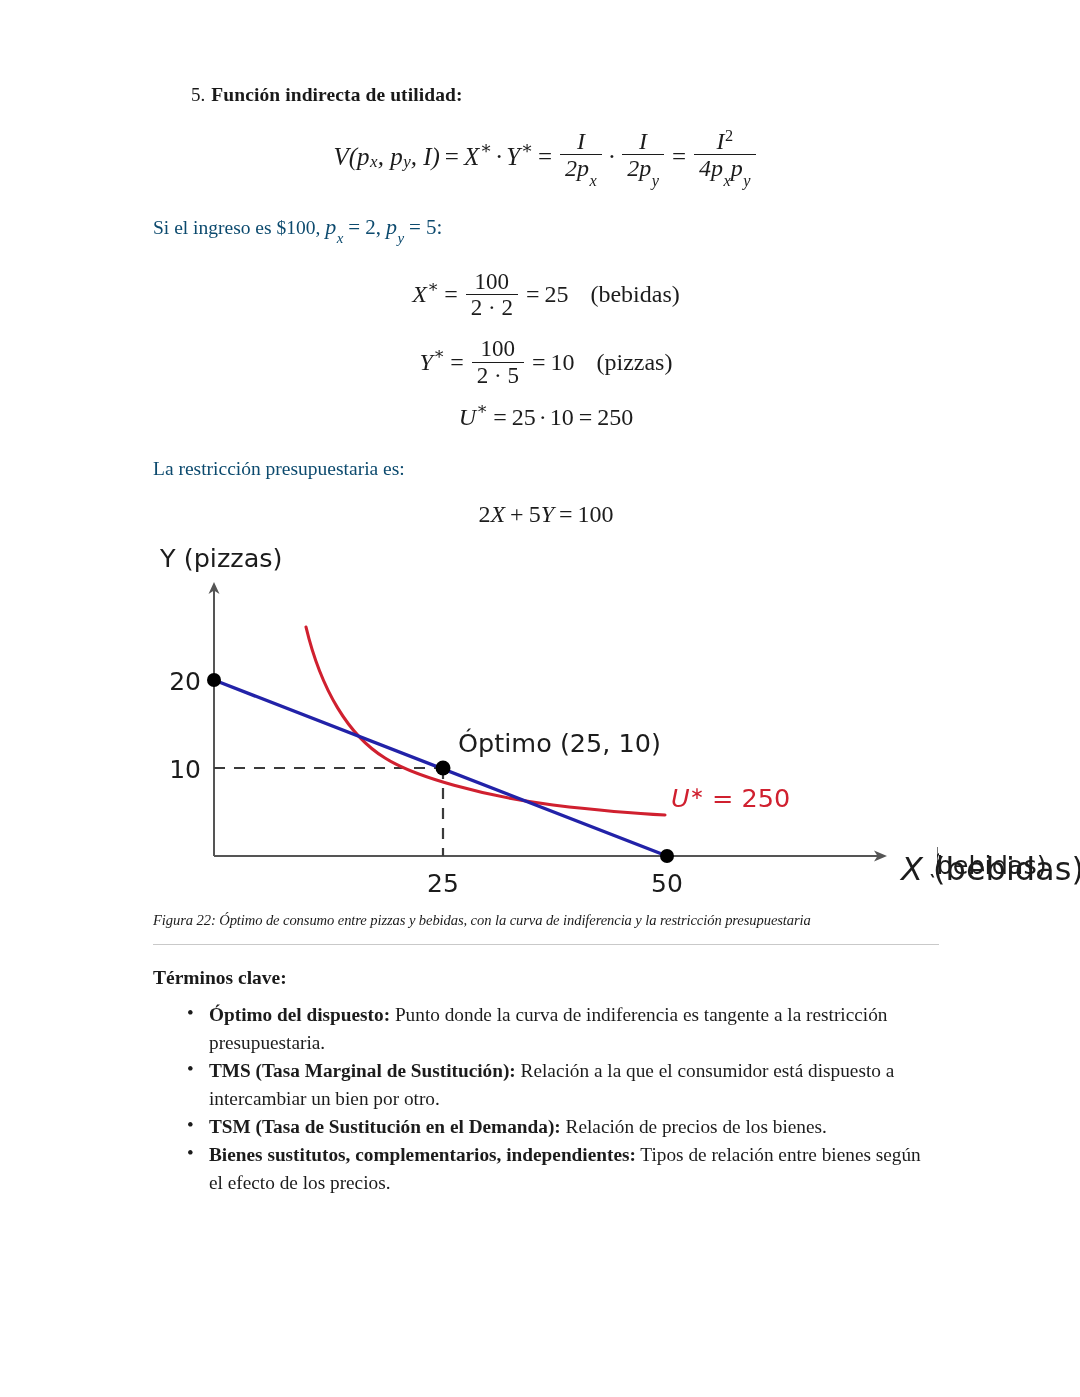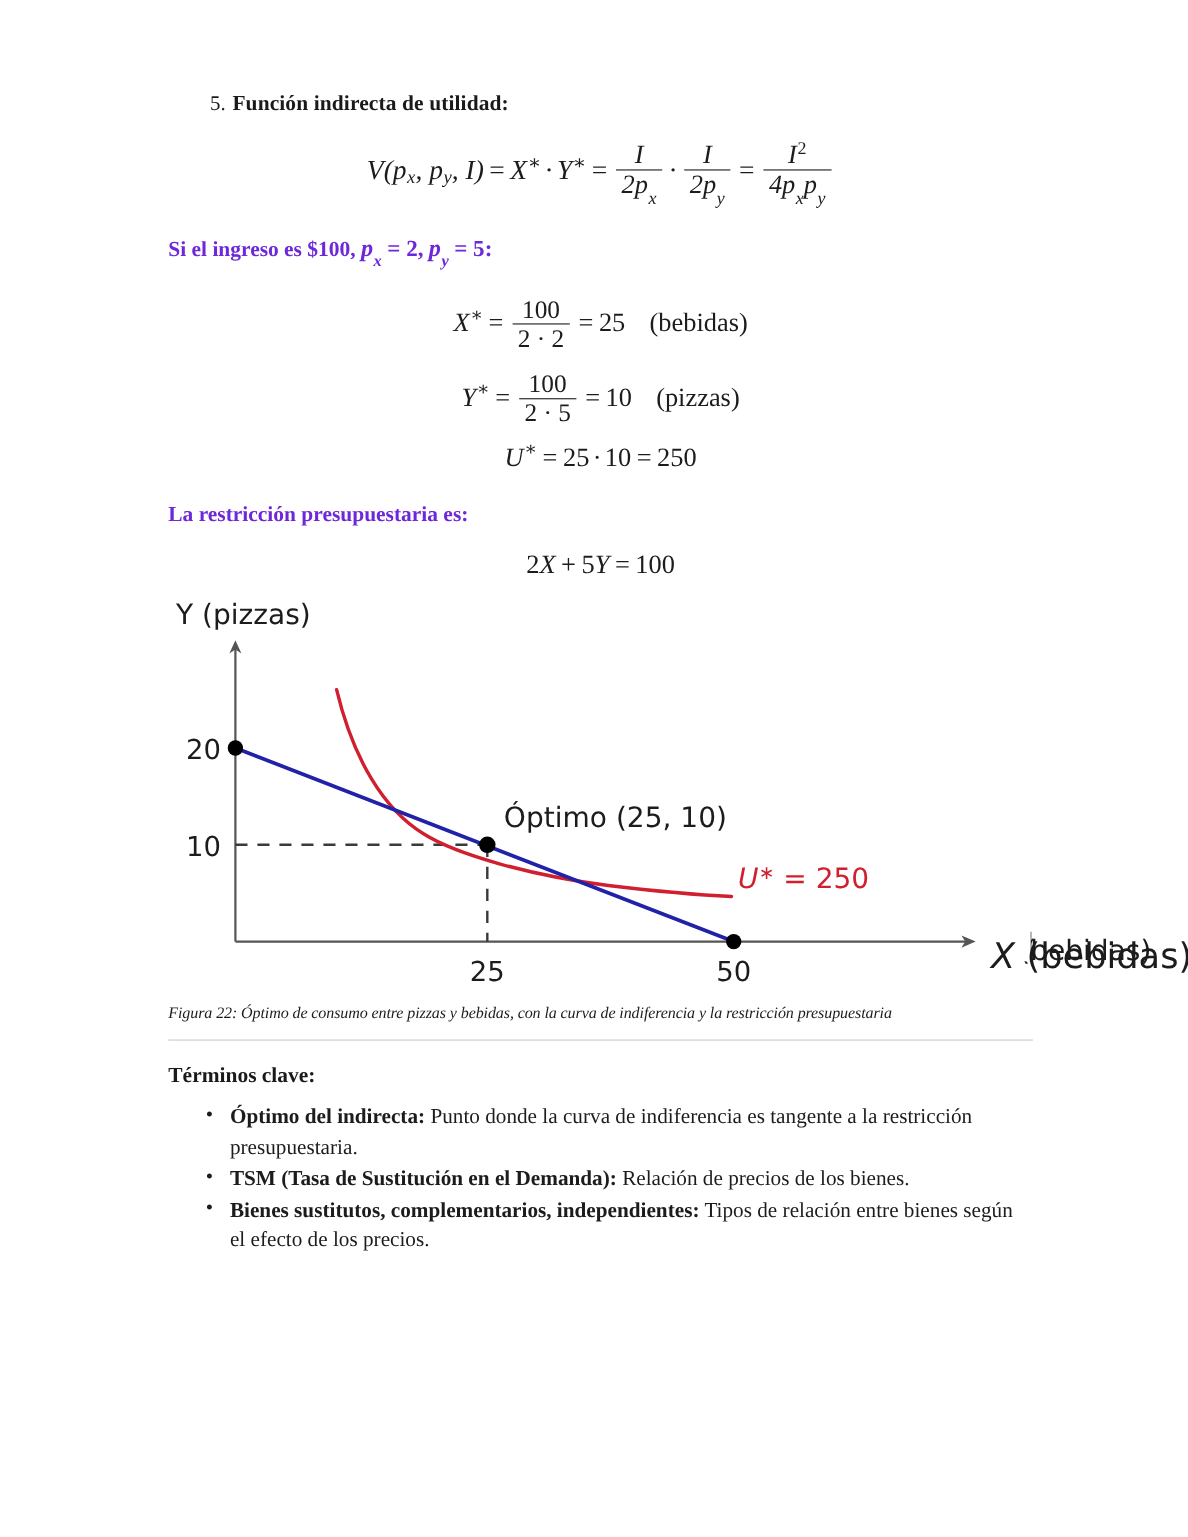--- a/index.html
+++ b/index.html
@@ -115,22 +115,21 @@
     padding: 1px 5px 0 5px;
     font-size: 0.96em;
   }
   .paren { font-style: normal; }
 
   
   .para {
     font-size: 19.5px;
     line-height: 1.42;
     margin: 0;
-    color: #6d28d9;
-    font-weight: bold;
+    color: #0c4a6e;
   }
   .inline-math { font-size: 1.03em; }
 
   
   .figure-wrap {
     position: relative;
     width: 786px;
   }
   .caption {
     font-style: italic;
@@ -351,21 +350,22 @@
     
   </div>
 
   <div class="caption" style="margin-top:2px;">Figura 22: Óptimo de consumo entre pizzas y bebidas, con la curva de indiferencia y la restricción presupuestaria</div>
 
   <hr class="hrule">
 
   <div class="section-title">Términos clave:</div>
 
   <ul class="terms">
-    <li><b>Óptimo del indirecta:</b><span> Punto donde la curva de indiferencia es tangente a la restricción presupuestaria.</span></li>
+    <li><b>Óptimo del dispuesto:</b><span> Punto donde la curva de indiferencia es tangente a la restricción presupuestaria.</span></li>
+    <li><b>TMS (Tasa Marginal de Sustitución):</b><span> Relación a la que el consumidor está dispuesto a intercambiar un bien por otro.</span></li>
     <li><b>TSM (Tasa de Sustitución en el Demanda):</b><span> Relación de precios de los bienes.</span></li>
     <li><b>Bienes sustitutos, complementarios, independientes:</b><span> Tipos de relación entre bienes según el efecto de los precios.</span></li>
   </ul>
 
 </div>
 
 <div class="footer">23 / 24</div>
 </div>
 
 </body></html>

